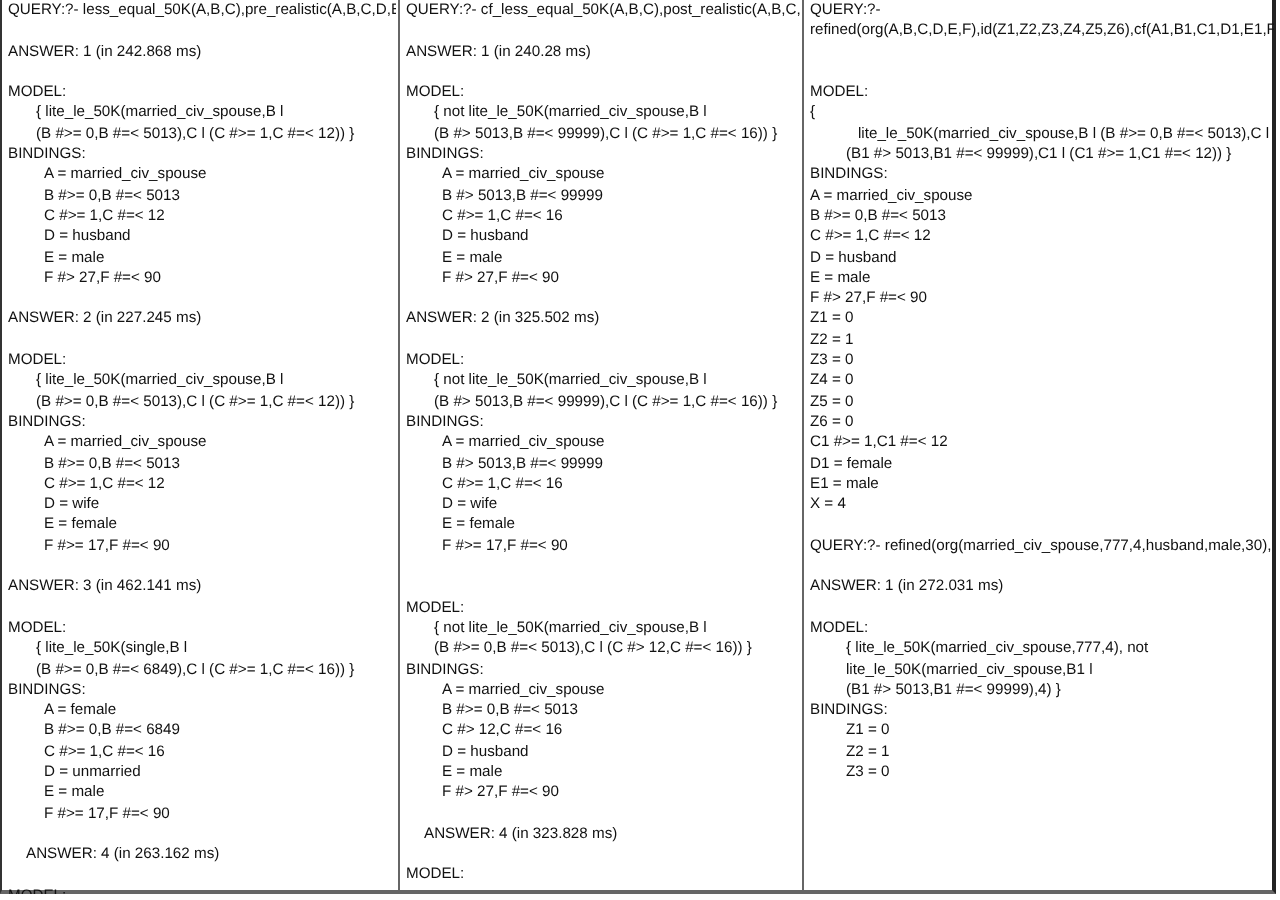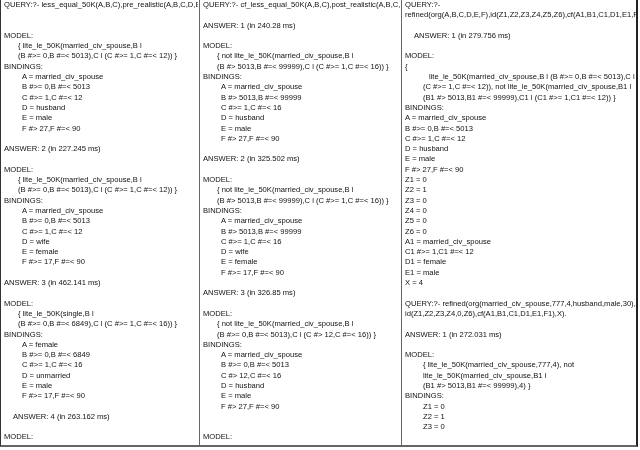--- a/index.html
+++ b/index.html
@@ -19,20 +19,21 @@
   .ans-ind { padding-left:12px; }
 </style>
 </head>
 <body>
 
 <div class="frame"></div>
 
 <div class="col col1">
   <div class="line">QUERY:?- less_equal_50K(A,B,C),pre_realistic(A,B,C,D,E,F).</div>
   <div class="blank"></div>
+  <div class="line">ANSWER:    1 (in 242.868 ms)</div>
   <div class="blank"></div>
   <div class="line">MODEL:</div>
   <div class="line ind1">{ lite_le_50K(married_civ_spouse,B l</div>
   <div class="line ind1">(B #&gt;= 0,B #=&lt; 5013),C l (C #&gt;= 1,C #=&lt; 12)) }</div>
   <div class="line">BINDINGS:</div>
   <div class="line ind2">A = married_civ_spouse</div>
   <div class="line ind2">B #&gt;= 0,B #=&lt; 5013</div>
   <div class="line ind2">C #&gt;= 1,C #=&lt; 12</div>
   <div class="line ind2">D = husband</div>
   <div class="line ind2">E = male</div>
@@ -92,70 +93,66 @@
   <div class="line ind1">{ not lite_le_50K(married_civ_spouse,B l</div>
   <div class="line ind1">(B #&gt; 5013,B #=&lt; 99999),C l (C #&gt;= 1,C #=&lt; 16)) }</div>
   <div class="line">BINDINGS:</div>
   <div class="line ind2">A = married_civ_spouse</div>
   <div class="line ind2">B #&gt; 5013,B #=&lt; 99999</div>
   <div class="line ind2">C #&gt;= 1,C #=&lt; 16</div>
   <div class="line ind2">D = wife</div>
   <div class="line ind2">E = female</div>
   <div class="line ind2">F #&gt;= 17,F #=&lt; 90</div>
   <div class="blank"></div>
-  <div class="line">ANSWER:    3 (in 326.85 ms)</div>
   <div class="blank"></div>
   <div class="line">MODEL:</div>
   <div class="line ind1">{ not lite_le_50K(married_civ_spouse,B l</div>
   <div class="line ind1">(B #&gt;= 0,B #=&lt; 5013),C l (C #&gt; 12,C #=&lt; 16)) }</div>
   <div class="line">BINDINGS:</div>
   <div class="line ind2">A = married_civ_spouse</div>
   <div class="line ind2">B #&gt;= 0,B #=&lt; 5013</div>
   <div class="line ind2">C #&gt; 12,C #=&lt; 16</div>
   <div class="line ind2">D = husband</div>
   <div class="line ind2">E = male</div>
   <div class="line ind2">F #&gt; 27,F #=&lt; 90</div>
   <div class="blank"></div>
+  <div class="line ans-ind">ANSWER:    4 (in 323.828 ms)</div>
   <div class="blank"></div>
   <div class="line">MODEL:</div>
 
 </div>
 
 <div class="col col3">
   <div class="line">QUERY:?-</div>
   <div class="line">refined(org(A,B,C,D,E,F),id(Z1,Z2,Z3,Z4,Z5,Z6),cf(A1,B1,C1,D1,E1,F1),X).</div>
   <div class="blank"></div>
-  <div class="line ans-ind">ANSWER:    1 (in 279.756 ms)</div>
   <div class="blank"></div>
   <div class="line">MODEL:</div>
   <div class="line">{</div>
   <div class="line ind3">lite_le_50K(married_civ_spouse,B l (B #&gt;= 0,B #=&lt; 5013),C l</div>
-  <div class="line ind2">(C #&gt;= 1,C #=&lt; 12)),  not lite_le_50K(married_civ_spouse,B1 l</div>
   <div class="line ind2">(B1 #&gt; 5013,B1 #=&lt; 99999),C1 l (C1 #&gt;= 1,C1 #=&lt; 12)) }</div>
   <div class="line">BINDINGS:</div>
   <div class="line">A = married_civ_spouse</div>
   <div class="line">B #&gt;= 0,B #=&lt; 5013</div>
   <div class="line">C #&gt;= 1,C #=&lt; 12</div>
   <div class="line">D = husband</div>
   <div class="line">E = male</div>
   <div class="line">F #&gt; 27,F #=&lt; 90</div>
   <div class="line">Z1 = 0</div>
   <div class="line">Z2 = 1</div>
   <div class="line">Z3 = 0</div>
   <div class="line">Z4 = 0</div>
   <div class="line">Z5 = 0</div>
   <div class="line">Z6 = 0</div>
-  <div class="line">A1 = married_civ_spouse</div>
   <div class="line">C1 #&gt;= 1,C1 #=&lt; 12</div>
   <div class="line">D1 = female</div>
   <div class="line">E1 = male</div>
   <div class="line">X = 4</div>
   <div class="blank"></div>
   <div class="line">QUERY:?- refined(org(married_civ_spouse,777,4,husband,male,30),</div>
-  <div class="line">id(Z1,Z2,Z3,Z4,0,Z6),cf(A1,B1,C1,D1,E1,F1),X).</div>
   <div class="blank"></div>
   <div class="line">ANSWER:    1 (in 272.031 ms)</div>
   <div class="blank"></div>
   <div class="line">MODEL:</div>
   <div class="line ind2">{ lite_le_50K(married_civ_spouse,777,4),  not</div>
   <div class="line ind2">lite_le_50K(married_civ_spouse,B1 l</div>
   <div class="line ind2">(B1 #&gt; 5013,B1 #=&lt; 99999),4) }</div>
   <div class="line">BINDINGS:</div>
   <div class="line ind2">Z1 = 0</div>
   <div class="line ind2">Z2 = 1</div>

